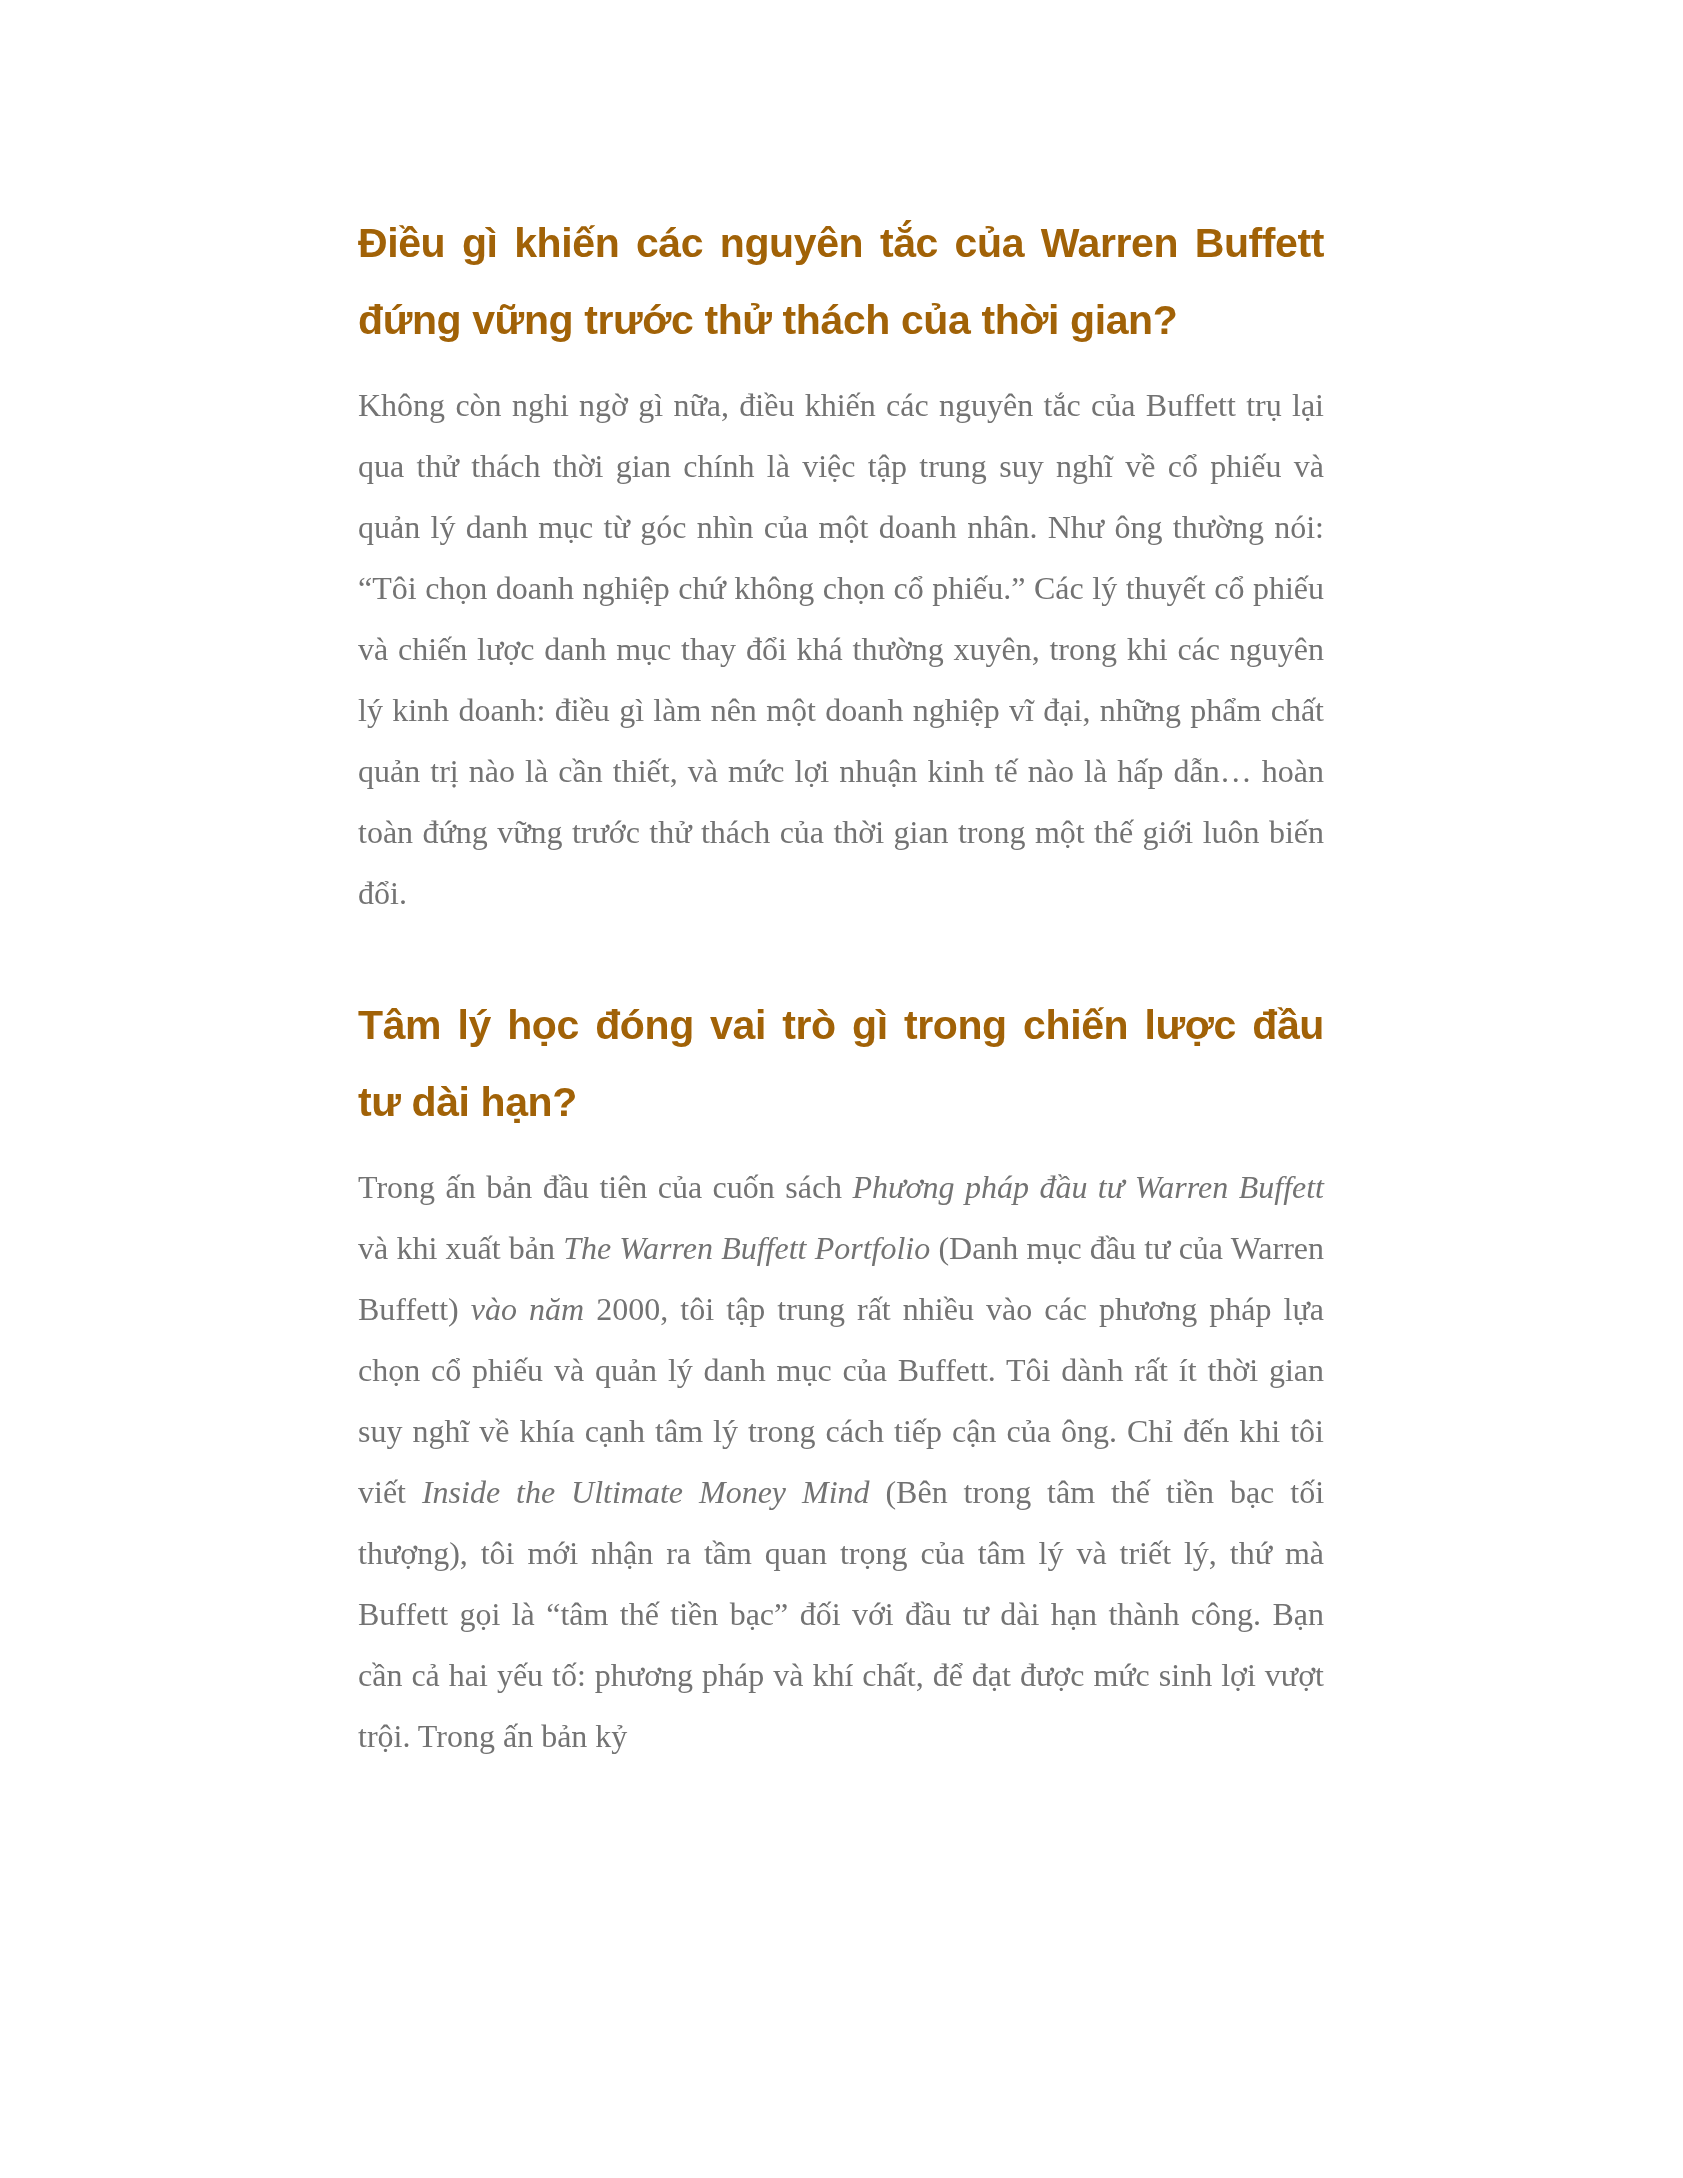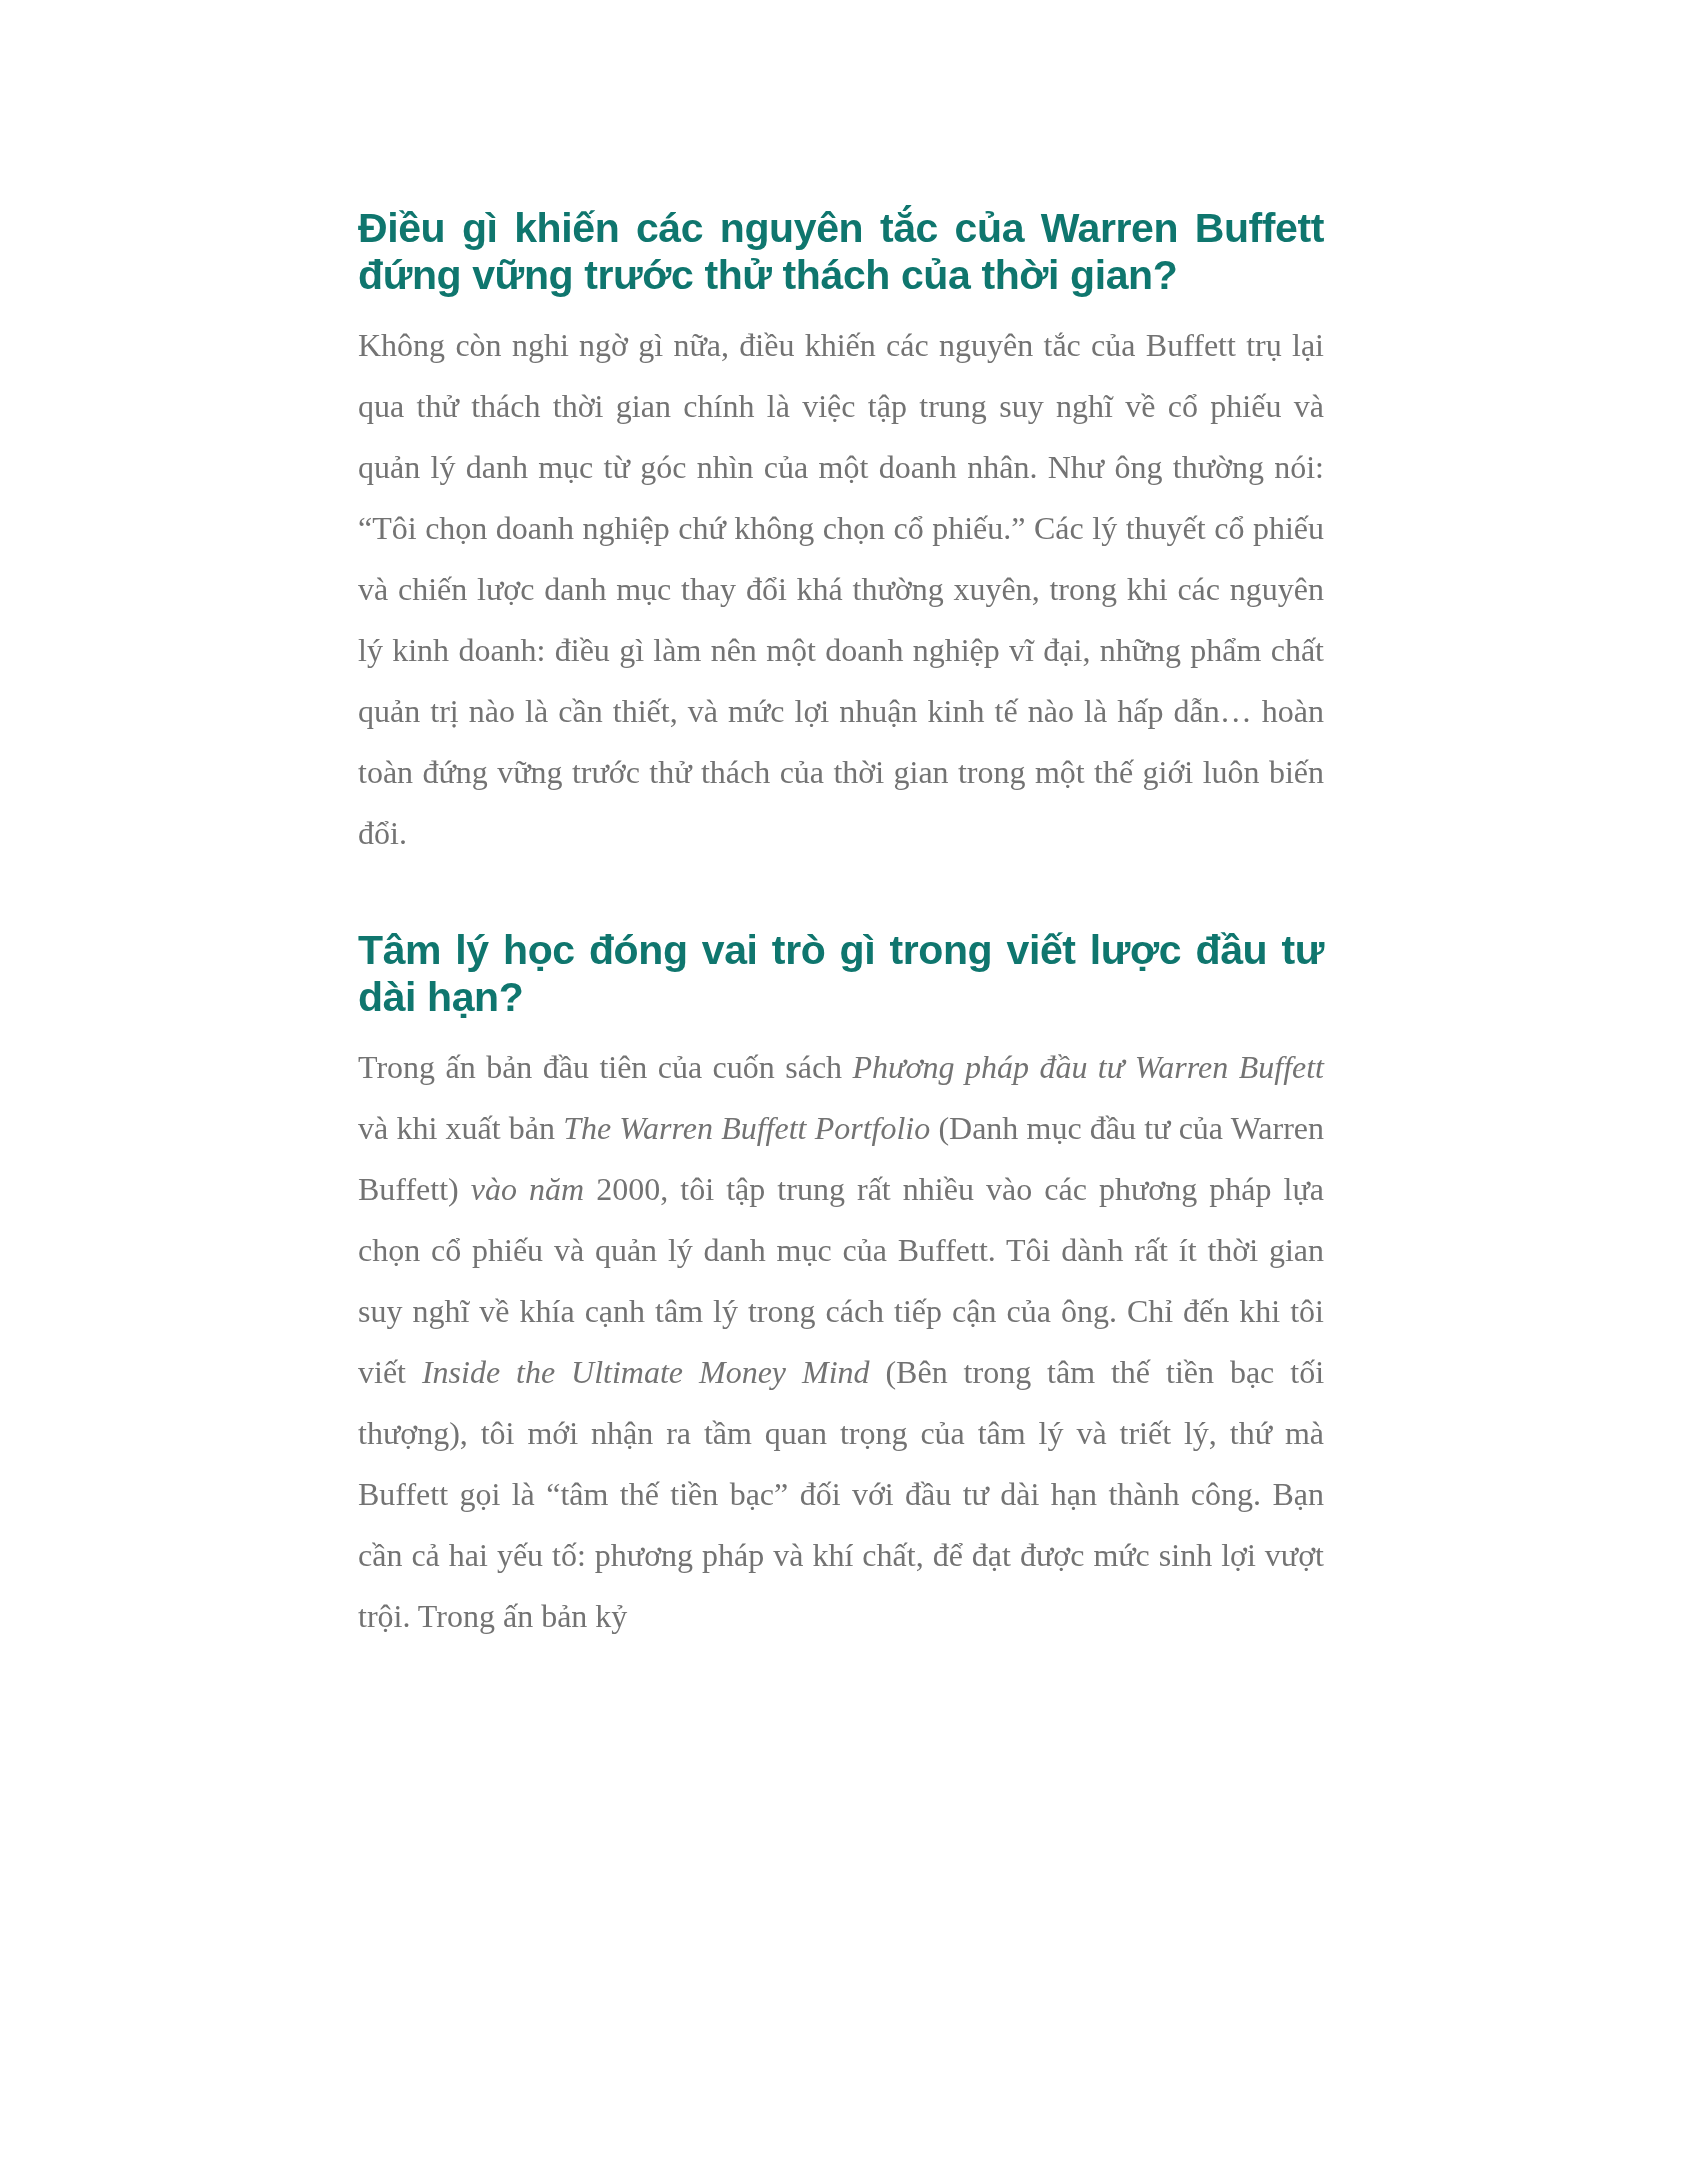--- a/index.html
+++ b/index.html
@@ -46,24 +46,24 @@
     font-size: 35px;
     color: #141414;
     min-width: 28px;
     text-align: right;
   }
   
   .question {
     font-family: "Liberation Sans", sans-serif;
     font-weight: 700;
     font-size: 41px;
-    line-height: 47px;
+    line-height: 77px;
     letter-spacing: -0.4px;
     text-align: justify;
-    color: #0f766e;
+    color: #a16207;
   }
   .q1 { margin-top: 56px; }
   .q2 { margin-top: 63px; }
   
   .answer {
     font-family: "Liberation Serif", serif;
     font-size: 32px;
     line-height: 61px;
     text-align: justify;
     margin-top: 16px;
@@ -75,19 +75,19 @@
 <body>
 
 <div class="page">
   <div class="content">
 
 
     <h2 class="question q1">Điều gì khiến các nguyên tắc của Warren Buffett đứng vững trước thử thách của thời gian?</h2>
 
     <p class="answer"><span>Không còn nghi ngờ gì nữa, điều khiến các nguyên tắc của Buffett trụ lại qua thử thách thời gian chính là việc tập trung suy nghĩ về cổ phiếu và quản lý danh mục từ góc nhìn của một doanh nhân. Như ông thường nói: “Tôi chọn doanh nghiệp chứ không chọn cổ phiếu.” Các lý thuyết cổ phiếu và chiến lược danh mục thay đổi khá thường xuyên, trong khi các nguyên lý kinh doanh: điều gì làm nên một doanh nghiệp vĩ đại, những phẩm chất quản trị nào là cần thiết, và mức lợi nhuận kinh tế nào là hấp dẫn… hoàn toàn đứng vững trước thử thách của thời gian trong một thế giới luôn biến đổi.</span></p>
 
-    <h2 class="question q2">Tâm lý học đóng vai trò gì trong viết lược đầu tư dài hạn?</h2>
+    <h2 class="question q2">Tâm lý học đóng vai trò gì trong chiến lược đầu tư dài hạn?</h2>
 
     <p class="answer"><span>Trong ấn bản đầu tiên của cuốn sách </span><i>Phương pháp đầu tư Warren Buffett</i><span> và khi xuất bản </span><i>The Warren Buffett Portfolio</i><span> (Danh mục đầu tư của Warren Buffett) </span><i>vào năm</i><span> 2000, tôi tập trung rất nhiều vào các phương pháp lựa chọn cổ phiếu và quản lý danh mục của Buffett. Tôi dành rất ít thời gian suy nghĩ về khía cạnh tâm lý trong cách tiếp cận của ông. Chỉ đến khi tôi viết </span><i>Inside the Ultimate Money Mind</i><span> (Bên trong tâm thế tiền bạc tối thượng), tôi mới nhận ra tầm quan trọng của tâm lý và triết lý, thứ mà Buffett gọi là “tâm thế tiền bạc” đối với đầu tư dài hạn thành công. Bạn cần cả hai yếu tố: phương pháp và khí chất, để đạt được mức sinh lợi vượt trội. Trong ấn bản kỷ</span></p>
 
   </div>
 </div>
 
 
 </body></html>

